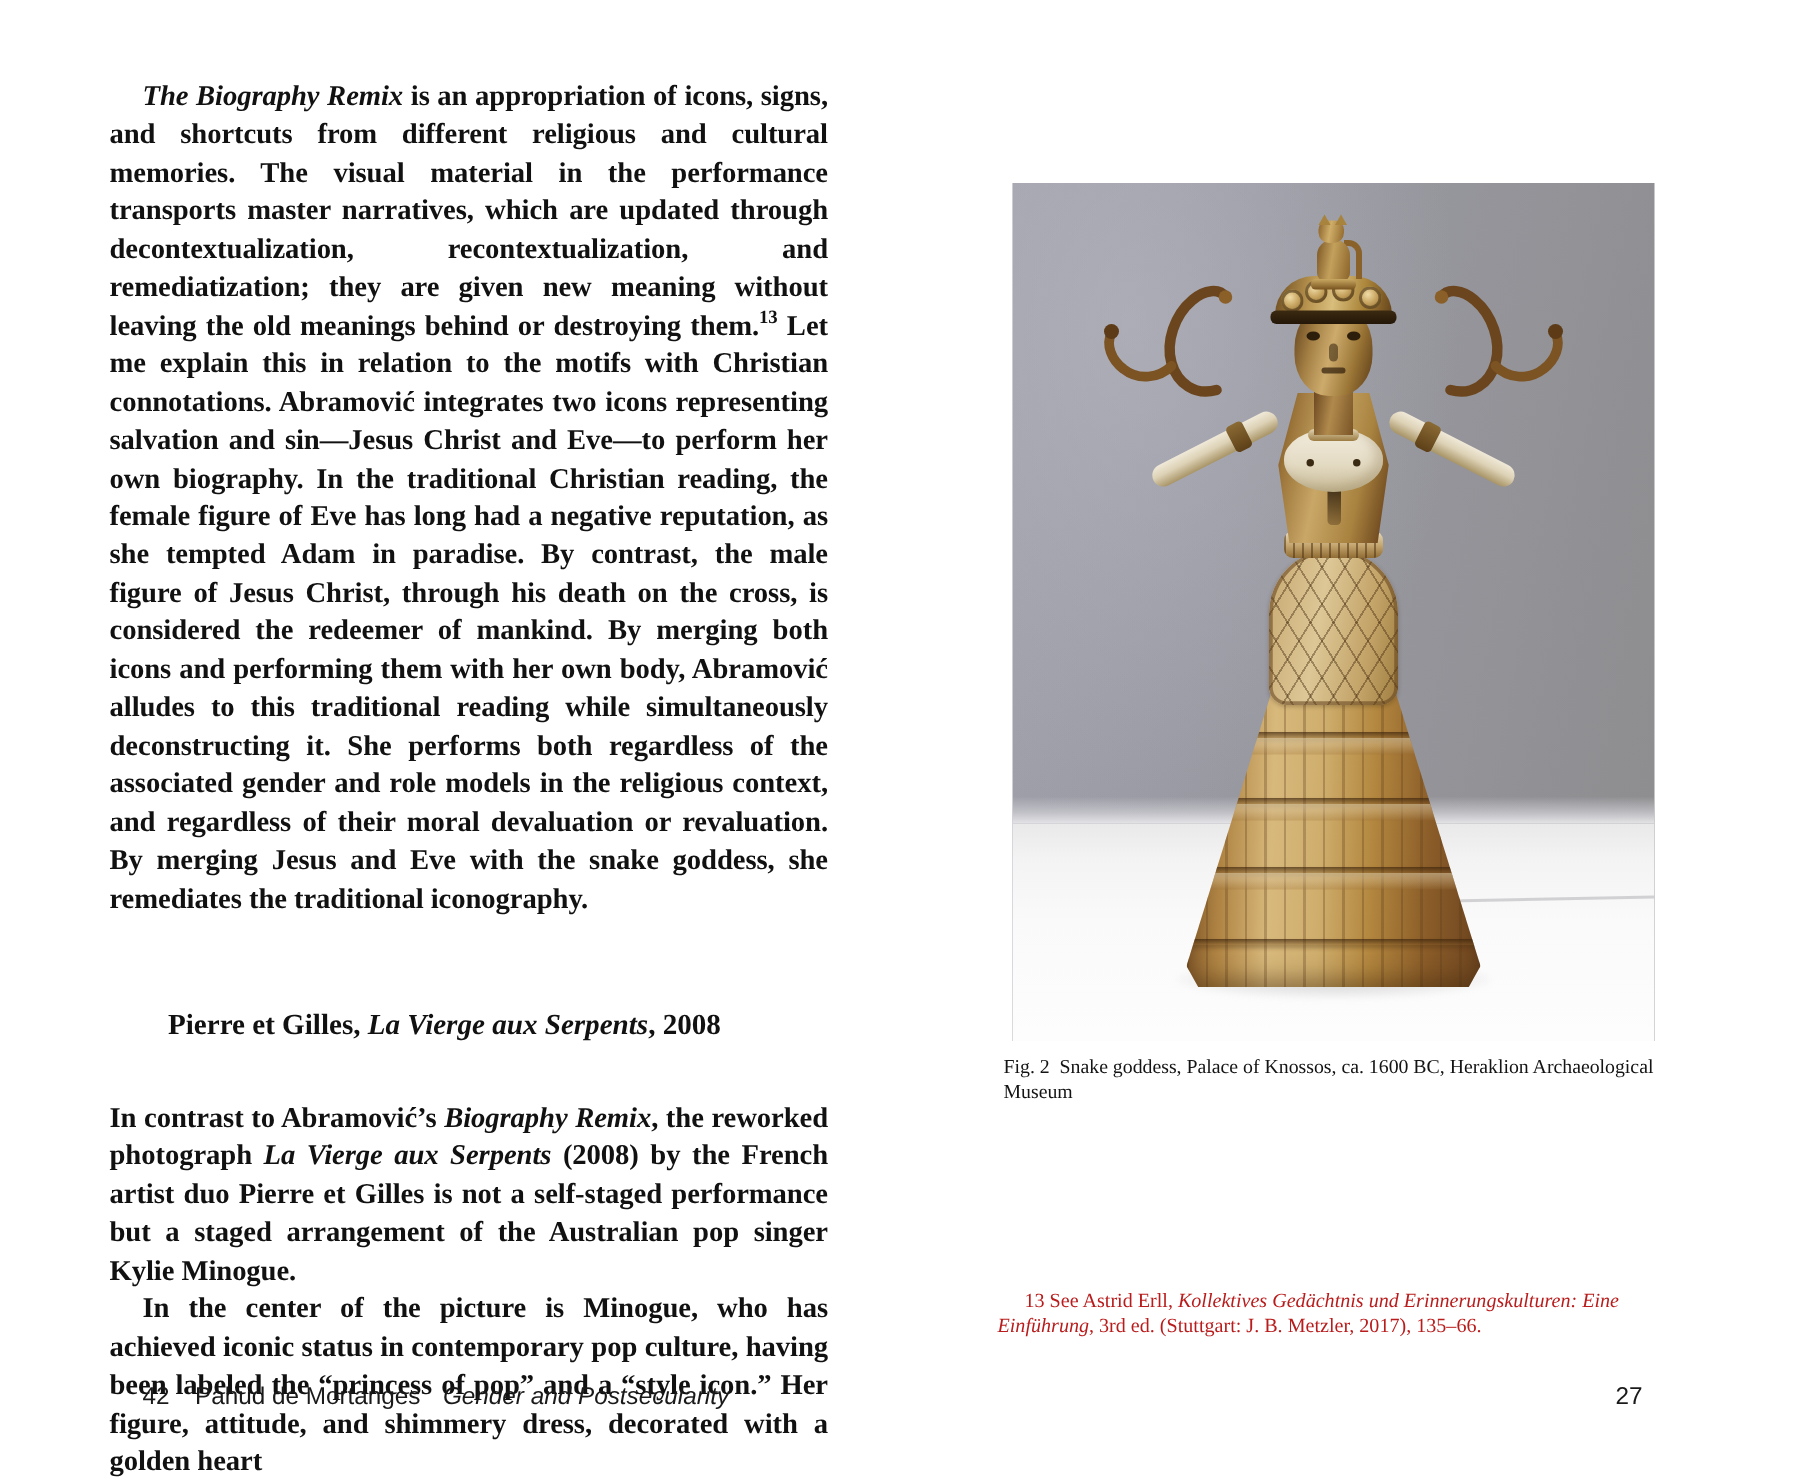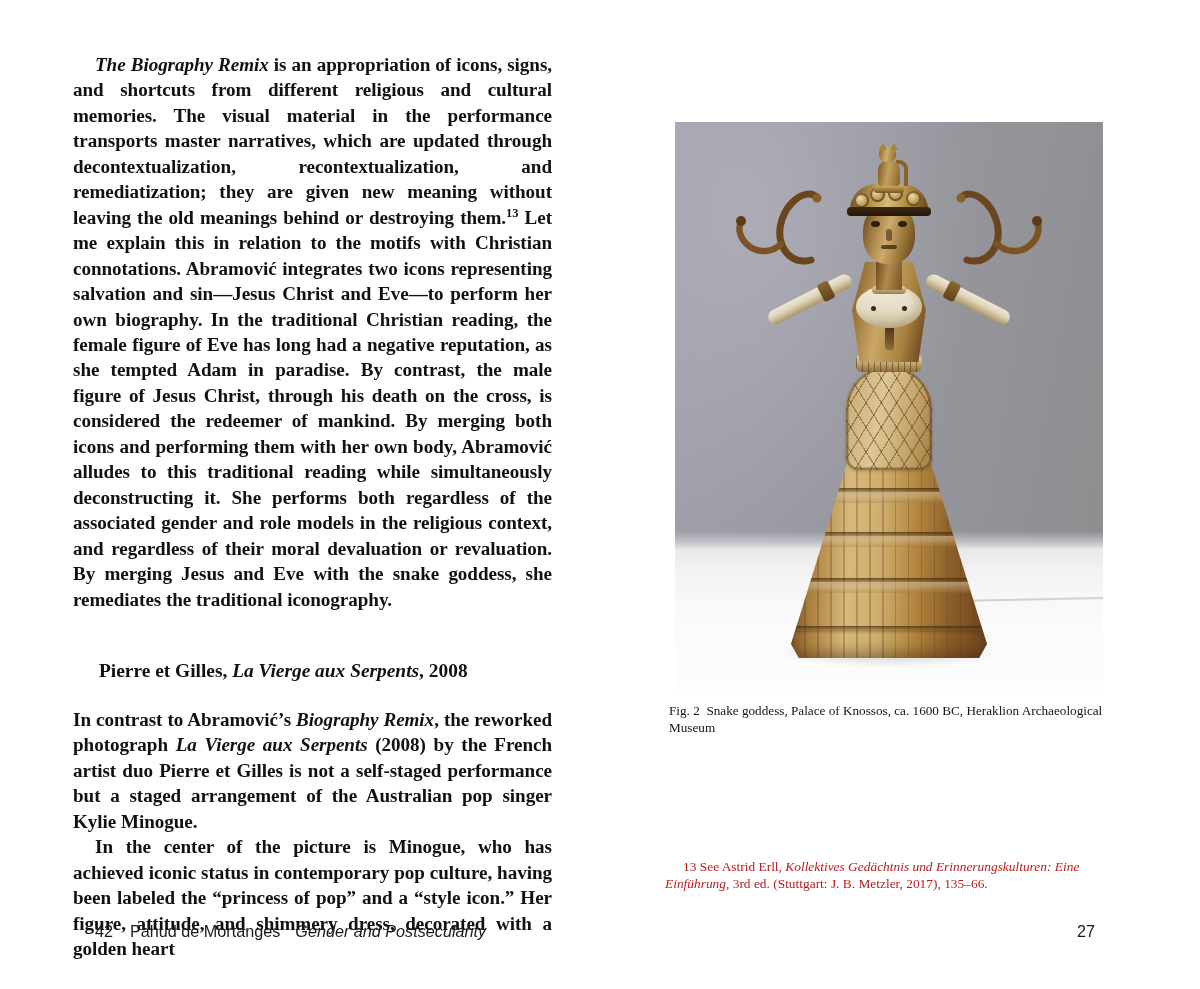--- a/index.html
+++ b/index.html
@@ -47,21 +47,21 @@
 
   .fn-ref {
     font-size: 12.5px;
     vertical-align: super;
     line-height: 0;
   }
 
   .subhead {
     font-size: 19.4px;
     line-height: 25px;
-    margin: 4px;
+    margin: 17px;
     padding-left: 22px;
     white-space: nowrap;
   }
   .subhead .it { font-style: italic; }
 
   .gap-before-head { height: 42px; }
   .gap-after-head  { height: 20px; }
 
   
   .figure-block {

